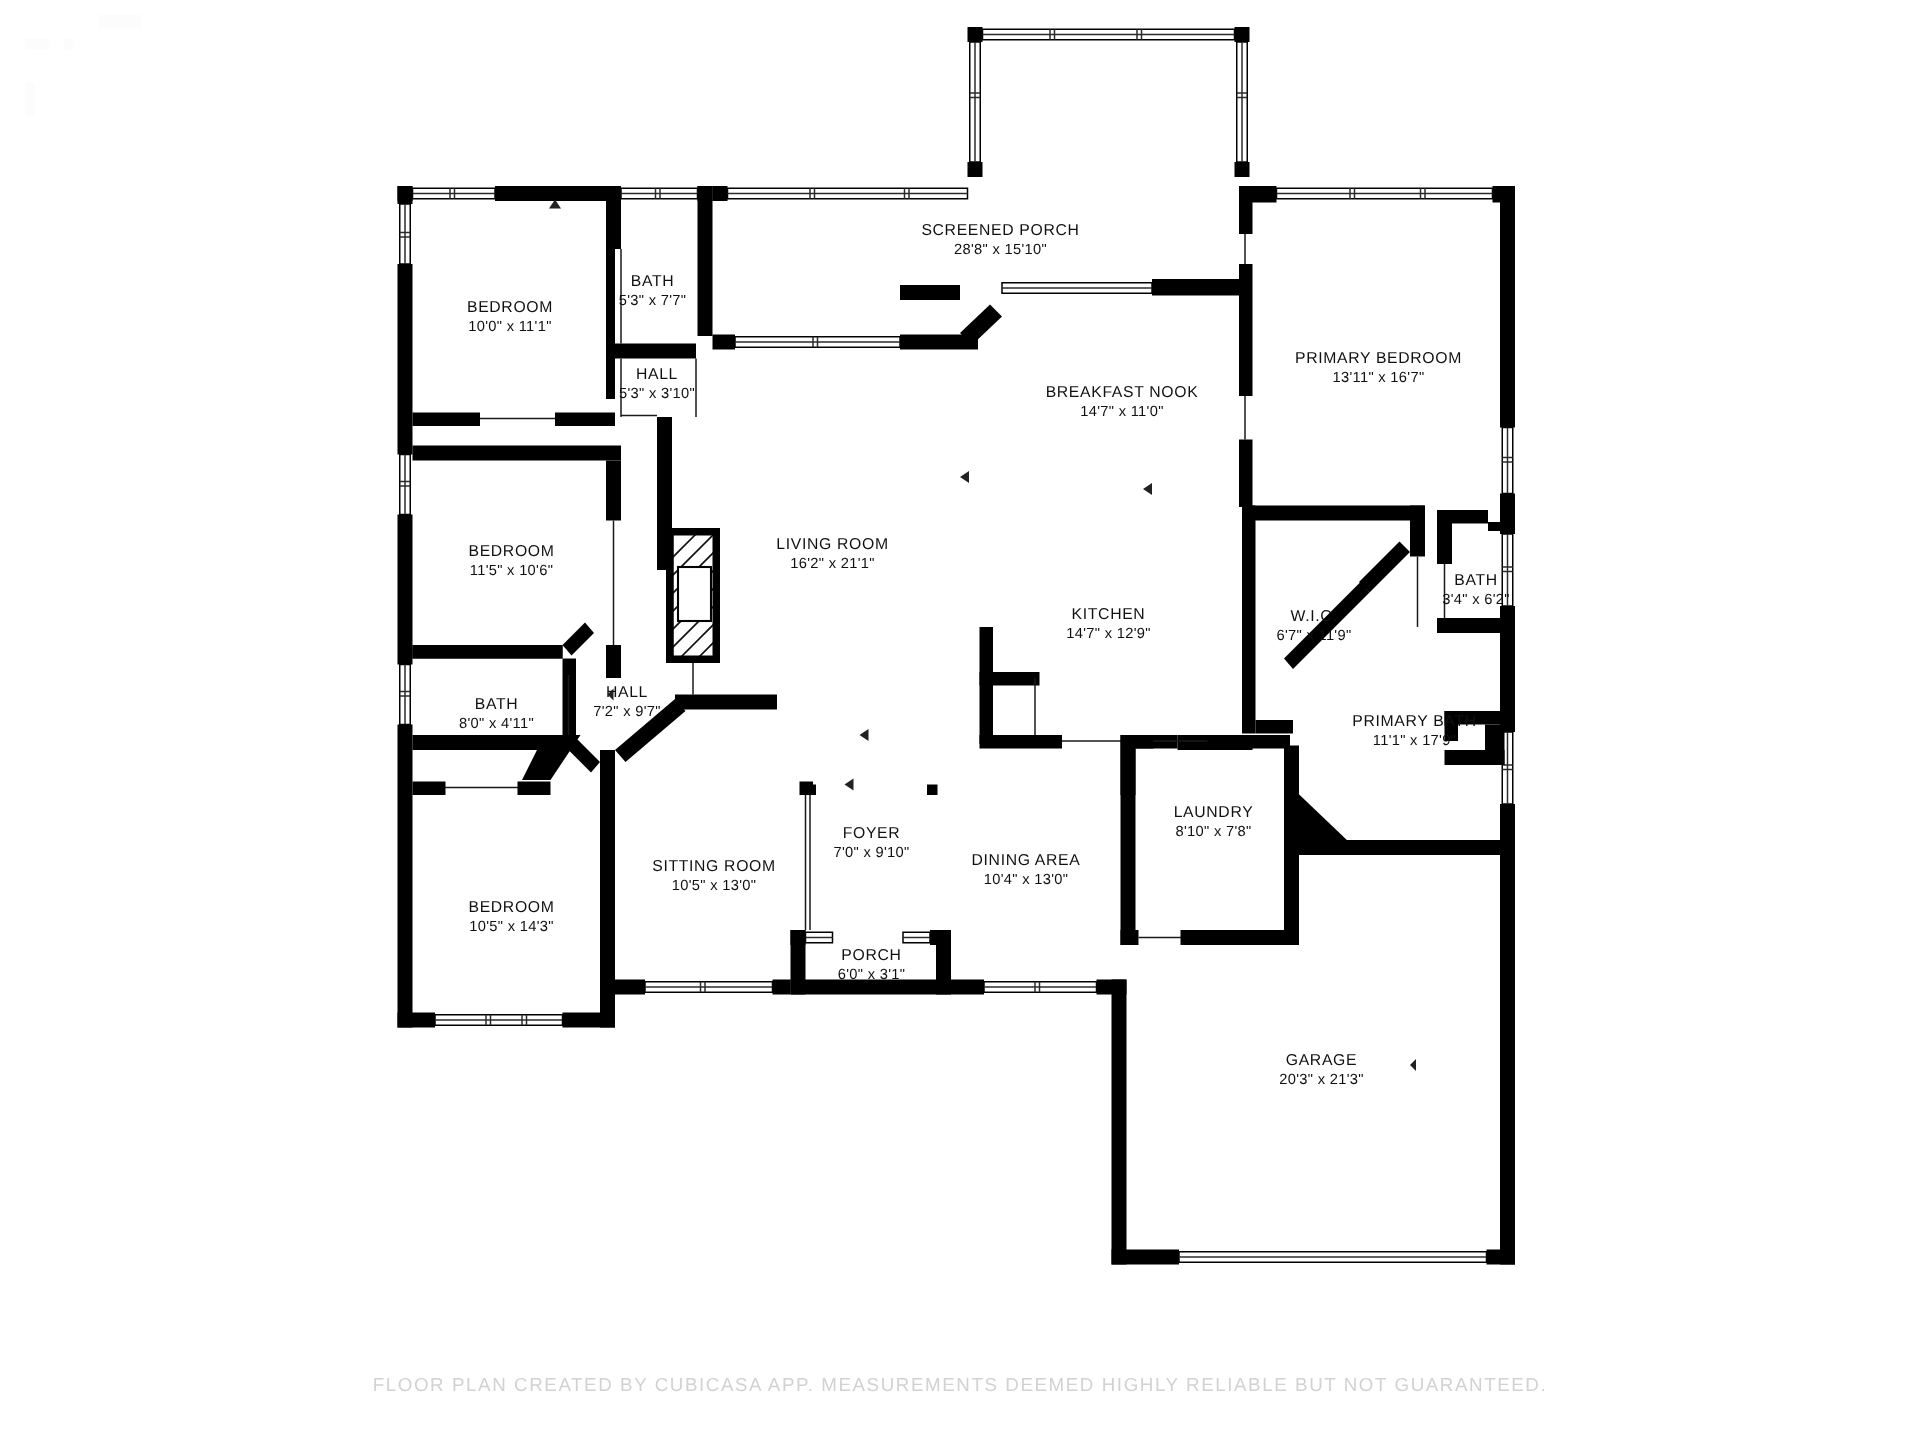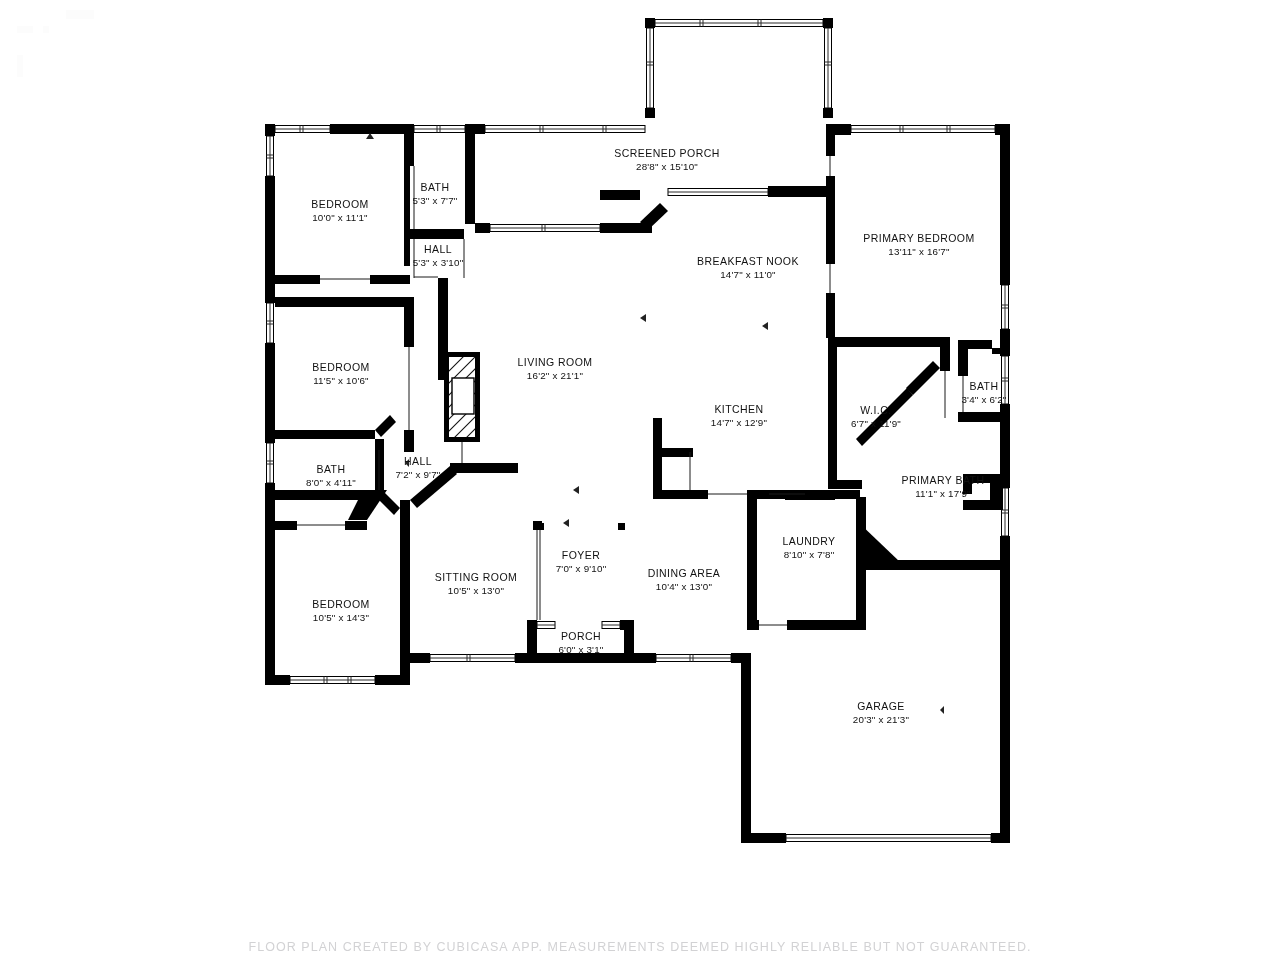--- a/index.html
+++ b/index.html
@@ -51,21 +51,20 @@
     position: absolute;
     left: 0;
     top: 916px;
     width: 1280px;
     text-align: center;
     font-family: "Liberation Sans", sans-serif;
     font-size: 12.5px;
     letter-spacing: 1.05px;
     color: #d2d2d4;
     white-space: nowrap;
-    margin-top: 24px;
   }
   .wm {
     position: absolute;
     background: #fcfcfc;
   }
   .wm1 { left: 66px; top: 10px; width: 28px; height: 9px; }
   .wm2 { left: 17px; top: 26px; width: 16px; height: 7px; }
   .wm3 { left: 43px; top: 26px; width: 6px; height: 7px; }
   .wm4 { left: 17px; top: 55px; width: 6px; height: 22px; }
 </style>

